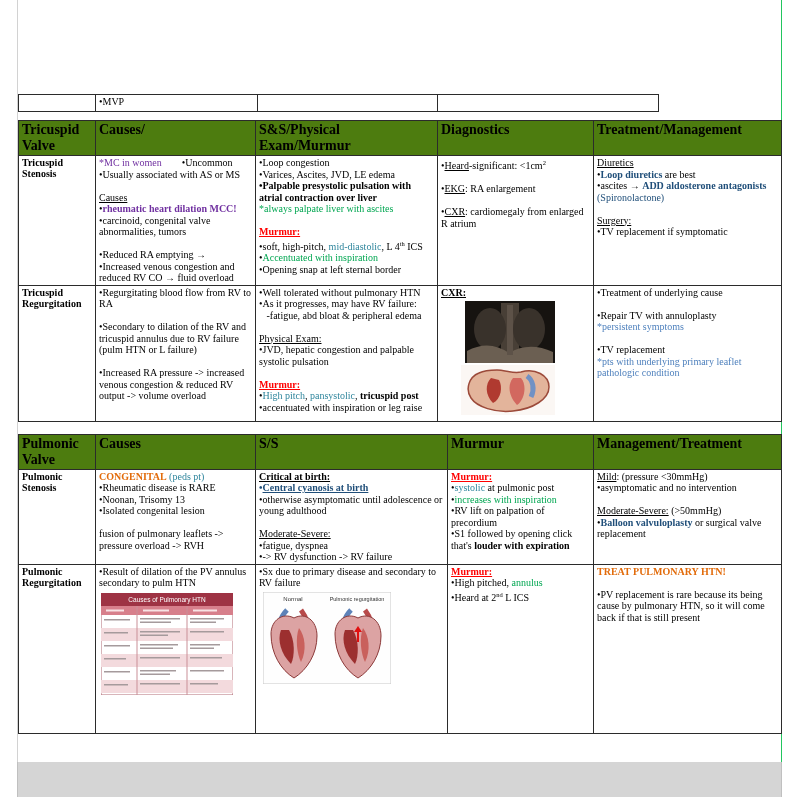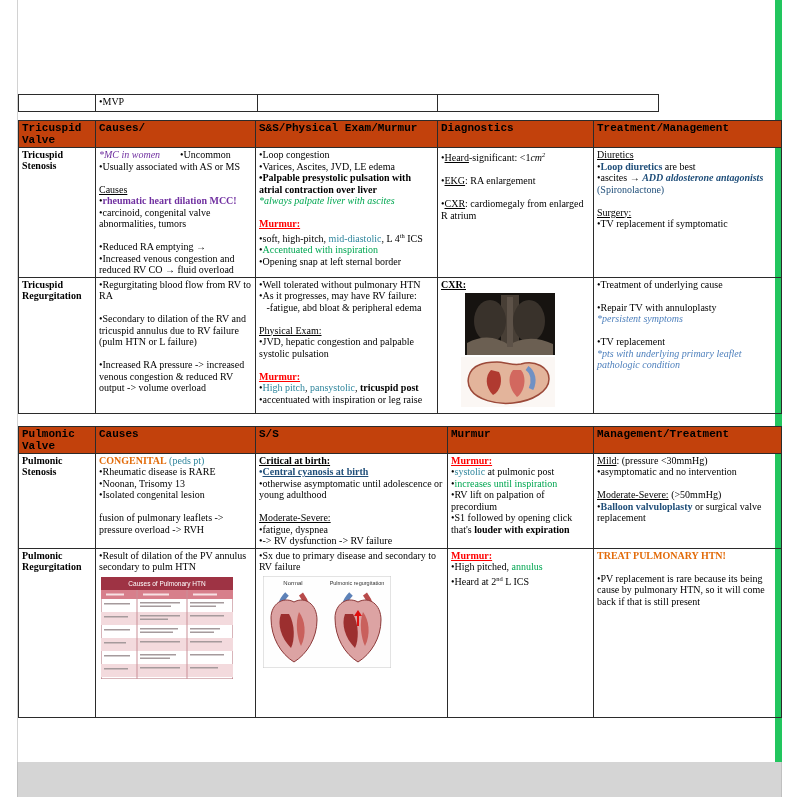--- a/index.html
+++ b/index.html
@@ -3,45 +3,45 @@
 <meta charset="utf-8">
 <style>
   * { box-sizing: border-box; }
   html,body { margin:0; padding:0; }
   body {
     width:800px; height:800px; background:#ffffff; position:relative;
     font-family:"Liberation Serif", serif; color:#000; overflow:hidden;
   }
   .page {
     position:absolute; left:17px; top:0; width:765px; height:762px;
-    border-left:1px solid #d2d2d2; border-right:7px solid #22c55e; background:#fff;
+    border-left:1px solid #d2d2d2; border-right:1px solid #22c55e; background:#fff;
   }
   .bottom-strip {
     position:absolute; left:17px; top:762px; width:765px; height:35px;
     background:#d5d5d5; border-left:1px solid #c0c0c0; border-right:1px solid #c0c0c0;
   }
   .tbl { border-collapse:collapse; table-layout:fixed; }
   .tbl td, .tbl th {
     border:1px solid #2b2b2b; vertical-align:top; padding:1px 3px;
     font-size:10px; overflow:hidden; text-align:left;
   }
   .top-tbl { width:640px; margin-top:94px; }
   .top-tbl td { height:17px; }
   .main-tbl { width:763px; }
   .t1 { margin-top:8px; }
   .t2 { margin-top:12px; }
-  .hdr th { background:#c2410c; font-weight:bold; font-size:11px;font-family:Liberation Mono, monospace; }
+  .hdr th { background:#4d7c0f; font-weight:bold; font-size:14px; }
   .rowtitle { font-weight:bold; }
   .t1 .r1 > td { height:112px; }
   .t1 .r2 > td { height:136px;margin-left:32px; }
   .t2 .r1 > td { height:94px; }
   .t2 .r2 > td { height:169px; }
   .ln { line-height:11.5px; min-height:11.5px; white-space:pre-wrap; }
   .b { font-weight:bold; }
-  .i { font-style:italic; }
+  .i { }
   .u { text-decoration:underline; }
   .purple { color:#7030a0; }
   .green  { color:#00a651; }
   .teal   { color:#2e859c; }
   .red    { color:#fe0000; }
   .blue   { color:#1f4e79; }
   .lblue  { color:#4f81bd; }
   .orange { color:#e26b0a; }
   .sup { vertical-align:super; font-size:6.5px; }
   .imgblock { display:block; margin:3px 0 0 24px; }
@@ -212,21 +212,21 @@
             <div class="ln"><span class="blue b">•</span><span class="blue b u">Central cyanosis at birth</span></div>
             <div class="ln"><span>•otherwise asymptomatic until adolescence or young adulthood</span></div>
             <div class="ln">&nbsp;</div>
             <div class="ln"><span class="u">Moderate-Severe:</span></div>
             <div class="ln"><span>•fatigue, dyspnea</span></div>
             <div class="ln"><span>•-&gt; RV dysfunction -&gt; RV failure</span></div>
           </td>
       <td>
             <div class="ln"><span class="red b u">Murmur:</span></div>
             <div class="ln"><span>•</span><span class="teal">systolic</span><span> at pulmonic post</span></div>
-            <div class="ln"><span>•</span><span class="green">increases until inspiration</span></div>
+            <div class="ln"><span>•</span><span class="green">increases with inspiration</span></div>
             <div class="ln"><span>•RV lift on palpation of precordium</span></div>
             <div class="ln"><span>•S1 followed by opening click that's </span><span class="b">louder with expiration</span></div>
           </td>
       <td>
             <div class="ln"><span class="u">Mild</span><span>: (pressure &lt;30mmHg)</span></div>
             <div class="ln"><span>•asymptomatic and no intervention</span></div>
             <div class="ln">&nbsp;</div>
             <div class="ln"><span class="u">Moderate-Severe:</span><span> (&gt;50mmHg)</span></div>
             <div class="ln"><span>•</span><span class="blue b">Balloon valvuloplasty</span><span> or surgical valve replacement</span></div>
           </td>

